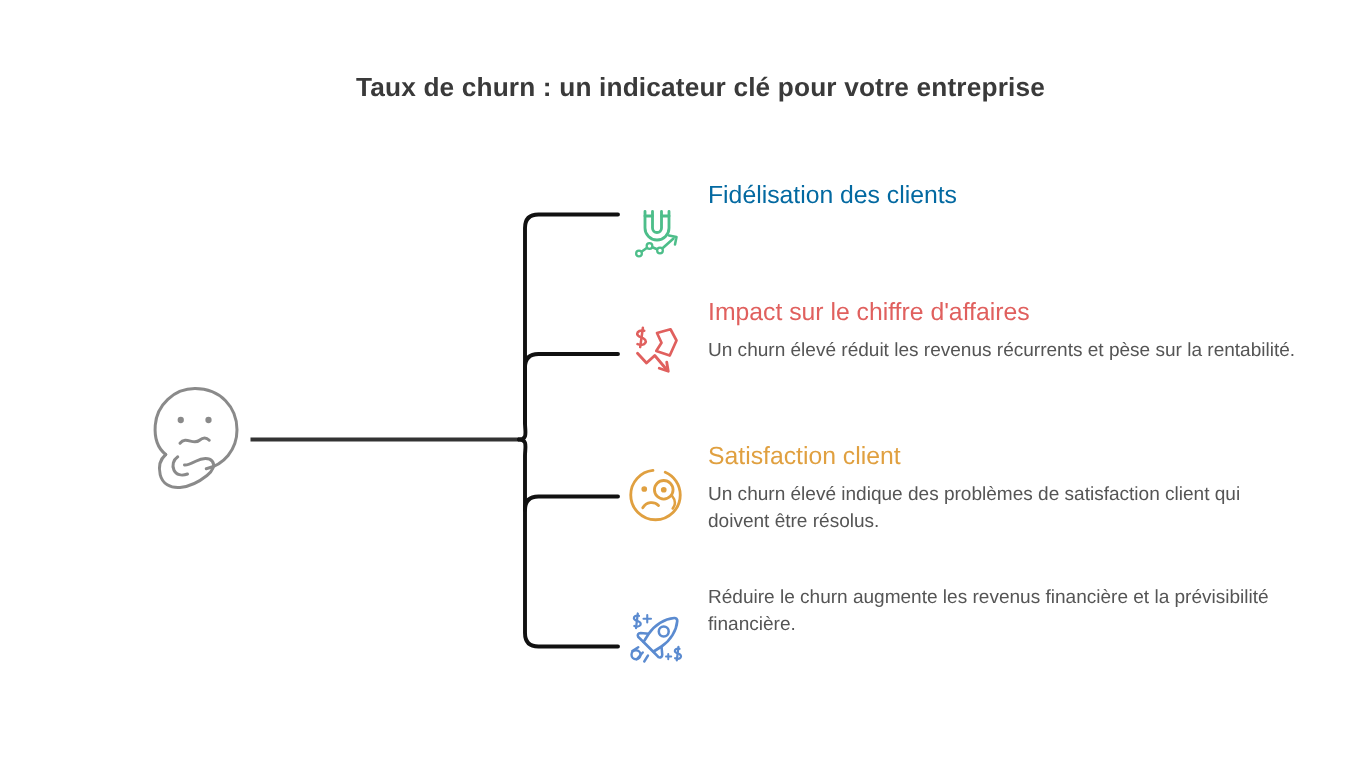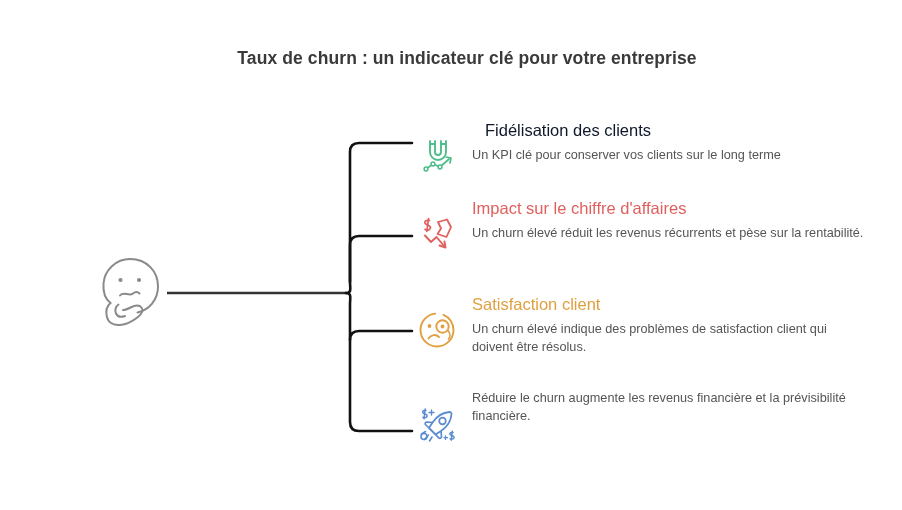--- a/index.html
+++ b/index.html
@@ -92,21 +92,21 @@
     max-width: 395px;
   }
 
   
   .branch-0 { top: 120px; }
   .branch-1 { top: 198px; }
   .branch-2 { top: 294px; }
   .branch-3 { top: 390px; }
 
   
-  .accent-green  { color: #0f172a; margin-left: 13px; }
+  .accent-green  { color: #0369a1; }
   .accent-red    { color: #E0605E; }
   .accent-orange { color: #E0A040; }
   .accent-blue   { color: #5B8BD0; }
 </style>
 </head>
 <body>
 
 <div class="title">Taux de churn : un indicateur clé pour votre entreprise</div>
 
 <div class="root-node">
@@ -154,21 +154,20 @@
 
         <path d="M10 36 L17 31 L24 34 L33 26" stroke="#4DBE8A" stroke-width="1.7" fill="none" stroke-linecap="round" stroke-linejoin="round"></path>
         <circle cx="10" cy="36" r="1.9" stroke="#4DBE8A" stroke-width="1.5" fill="#ffffff"></circle>
         <circle cx="17" cy="31" r="1.9" stroke="#4DBE8A" stroke-width="1.5" fill="#ffffff"></circle>
         <circle cx="24" cy="34" r="1.9" stroke="#4DBE8A" stroke-width="1.5" fill="#ffffff"></circle>
         <path d="M30 24 L35 25 L34 30" stroke="#4DBE8A" stroke-width="1.7" fill="none" stroke-linecap="round" stroke-linejoin="round"></path>
       </svg>
     </div>
     <div class="branch-body">
       <div class="branch-heading accent-green">Fidélisation des clients</div>
-      <div class="branch-desc">Un KPI clé pour conserver vos clients sur le long terme</div>
     </div>
   </div>
 
   <div class="branch branch-2">
     <div class="branch-icon">
       <svg width="44" height="44" viewBox="0 0 44 44" fill="none">
 
         <path d="M27.5 7.8 C33.5 10.3 37.5 16.2 37.5 23 C37.5 32.1 30.1 39.5 21 39.5 C11.9 39.5 4.5 32.1 4.5 23 C4.5 14.5 11 7.4 19.3 6.6" stroke="#E0A040" stroke-width="1.9" fill="none" stroke-linecap="round"></path>
 
         <circle cx="26.5" cy="19.5" r="6.2" stroke="#E0A040" stroke-width="1.9" fill="none"></circle>

